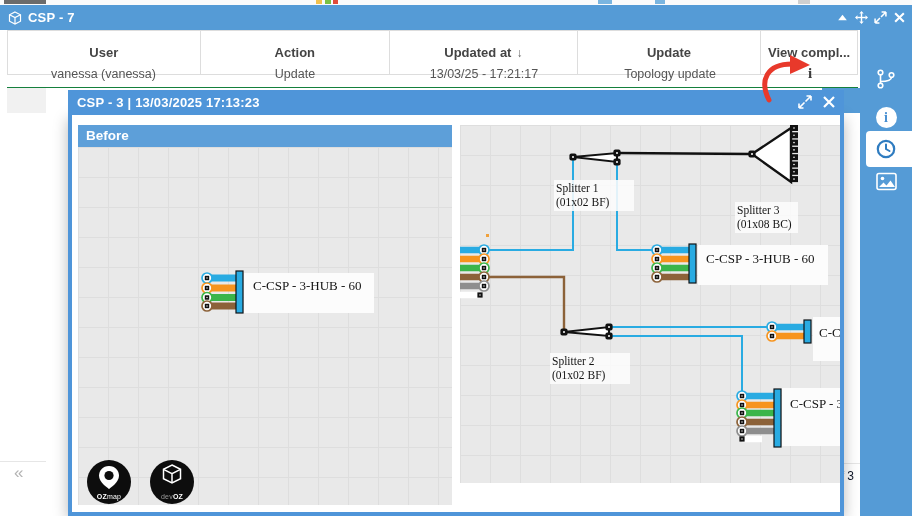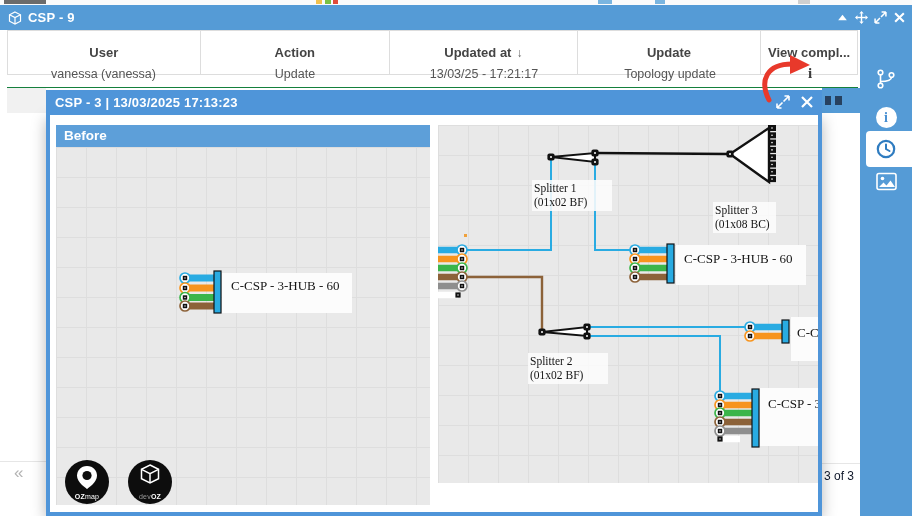--- a/index.html
+++ b/index.html
@@ -50,21 +50,21 @@
   
   .divider { background:#e6e6e6; height:1px; }
   .collapse-glyph { color:#b3b3b3; font-size:17px; cursor:pointer; }
   .pagination { color:#0f172a; font-size:12px; }
 
   
   .modal { left:46px; top:90px; width:776px; height:426px; background:#fff;
            border:4px solid #4f95d9; border-top:none; box-shadow:0 4px 14px rgba(0,0,0,.28); }
   .modal-header { position:absolute; left:-4px; top:-25px; width:776px; height:25px;
                   background:#4f95d9; color:#fff; display:flex; align-items:center; }
-  .modal { margin-top:25px; height:401px; }
+  .modal { margin-top:25px; height:401px;margin-left:22px; }
   .modal-title { font-size:13px; font-weight:600; margin-left:9px; letter-spacing:.2px; }
   .modal-controls { position:absolute; right:8px; top:5px; display:flex; gap:10px; }
 
   .panel { position:absolute; top:10px; }
   .panel-header { height:22px; background:#5d9fd9; color:#fff; font-size:13.5px;
                   font-weight:600; line-height:22px; padding-left:8px; }
   .panel-body { position:relative; height:358px; overflow:hidden; background:#e9e9e9;
                 background-image:linear-gradient(#dedede 1px, transparent 1px),
                                  linear-gradient(90deg,#dedede 1px, transparent 1px);
                 background-size:30px 30px; }
@@ -100,21 +100,21 @@
     <div class="frag" style="left:798px;width:12px;background:#cfcfcf"></div>
   </div>
 
   <div class="abs titlebar">
     <span style="margin-left:8px">
       <svg width="14" height="14" viewBox="0 0 14 14">
         <path d="M7,1 L12.5,3.8 V10.2 L7,13 L1.5,10.2 V3.8 Z" fill="none" stroke="#fff" stroke-width="1.2"></path>
         <path d="M1.5,3.8 L7,6.6 L12.5,3.8 M7,6.6 V13" fill="none" stroke="#fff" stroke-width="1.2"></path>
       </svg>
     </span>
-    <span class="wtitle">CSP - 9</span>
+    <span class="wtitle">CSP - 7</span>
     <div class="win-controls">
       <span class="wc">
         <svg width="13" height="13" viewBox="0 0 12 12">
             <path d="M2,8.5 L6,3.5 L10,8.5 Z" fill="#fff"></path>
           </svg>
       </span>
       <span class="wc">
         <svg width="13" height="13" viewBox="0 0 12 12">
           <g stroke="#fff" stroke-width="1.3">
               <line x1="6" y1="2" x2="6" y2="10"></line>

